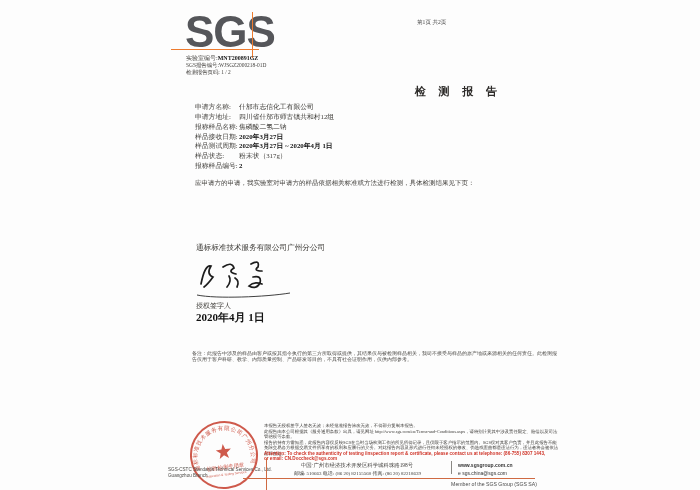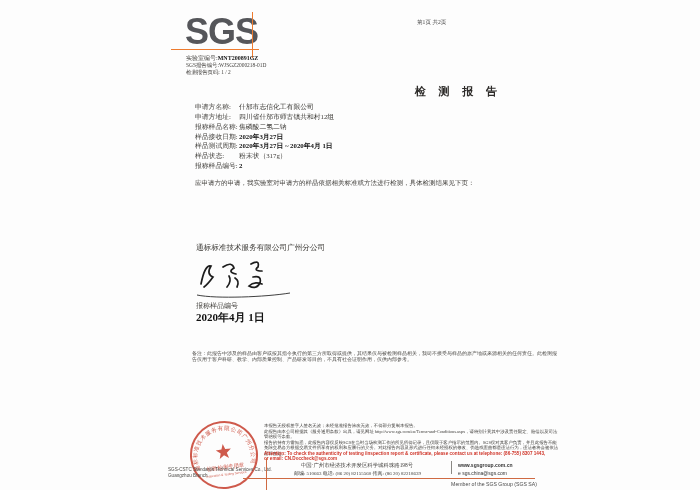--- a/index.html
+++ b/index.html
@@ -1,21 +1,21 @@
 <!DOCTYPE html>
 <html><head>
 <meta charset="utf-8">
 <style>
   html,body{margin:0;padding:0;background:#ffffff;}
   #page{position:relative;width:700px;height:490px;background:#fdfdfd;overflow:hidden;
         font-family:"Liberation Serif","DejaVu Serif",serif;color:#3c3c3c;}
   .abs{position:absolute;}
   .sans{font-family:"Liberation Sans","DejaVu Sans",sans-serif;}
   
-  .logo-text{left:185px;top:15px;font-size:36px;font-weight:bold;color:#55565a;
+  .logo-text{left:185px;top:15px;font-size:44px;font-weight:bold;color:#55565a;
              letter-spacing:-1px;font-family:"Liberation Sans","DejaVu Sans",sans-serif;line-height:34px;}
   .logo-hline{left:171px;top:49px;width:88px;height:1.4px;background:#ed7b2f;}
   .logo-vline{left:251.5px;top:12px;width:1.4px;height:46px;background:#ed7b2f;}
   .page-indicator{left:417px;top:19px;font-size:5.6px;color:#3c3c3c;}
   
   .meta{left:186px;top:55px;font-size:5.4px;line-height:7.2px;color:#44423f;}
   .meta .m1{font-size:6px;}
   .meta .m1 .v{font-weight:bold;color:#151515;}
   
   .title{left:202px;top:84px;width:300px;text-align:right;font-size:11px;font-weight:bold;
@@ -89,21 +89,21 @@
         <path d="M5,30 Q9,10 15,12 Q10,20 17,23 Q12,30 8,33"></path>
         <path d="M27,13 Q36,7 38,14 Q31,18 40,20"></path>
         <path d="M33,22 Q36,27 31,33 M39,24 Q44,27 41,33"></path>
         <path d="M55,10 Q64,5 62,13 Q57,17 66,17"></path>
         <path d="M57,23 Q66,21 64,29 Q60,36 53,32 Q58,27 66,30"></path>
       </g>
       <path d="M1,41 C20,45 70,43 94,39" fill="none" stroke="#2a2a2a" stroke-width="0.9"></path>
     </svg>
   </div>
 
-  <div class="abs signer">报称样品编号</div>
+  <div class="abs signer">授权签字人</div>
   <div class="abs sign-date">2020年4月 1日</div>
 
   <div class="abs disclaimer">备注：此报告中涉及的样品由客户或按其指令执行的第三方所取得或提供，其结果仅与被检测样品相关，我司不接受与样品的原产地或来源相关的任何责任。此检测报告仅用于客户科研、教学、内部质量控制、产品研发等目的，不具有社会证明作用，仅供内部参考。</div>
 
   <div class="abs stamp">
     <svg width="72" height="72" viewBox="0 0 72 72">
       <defs>
         <path id="ringarc" d="M 12.6,51.5 A 27,27 0 1,1 59.4,51.5" fill="none"></path>
       </defs>
       <g opacity="0.88">

